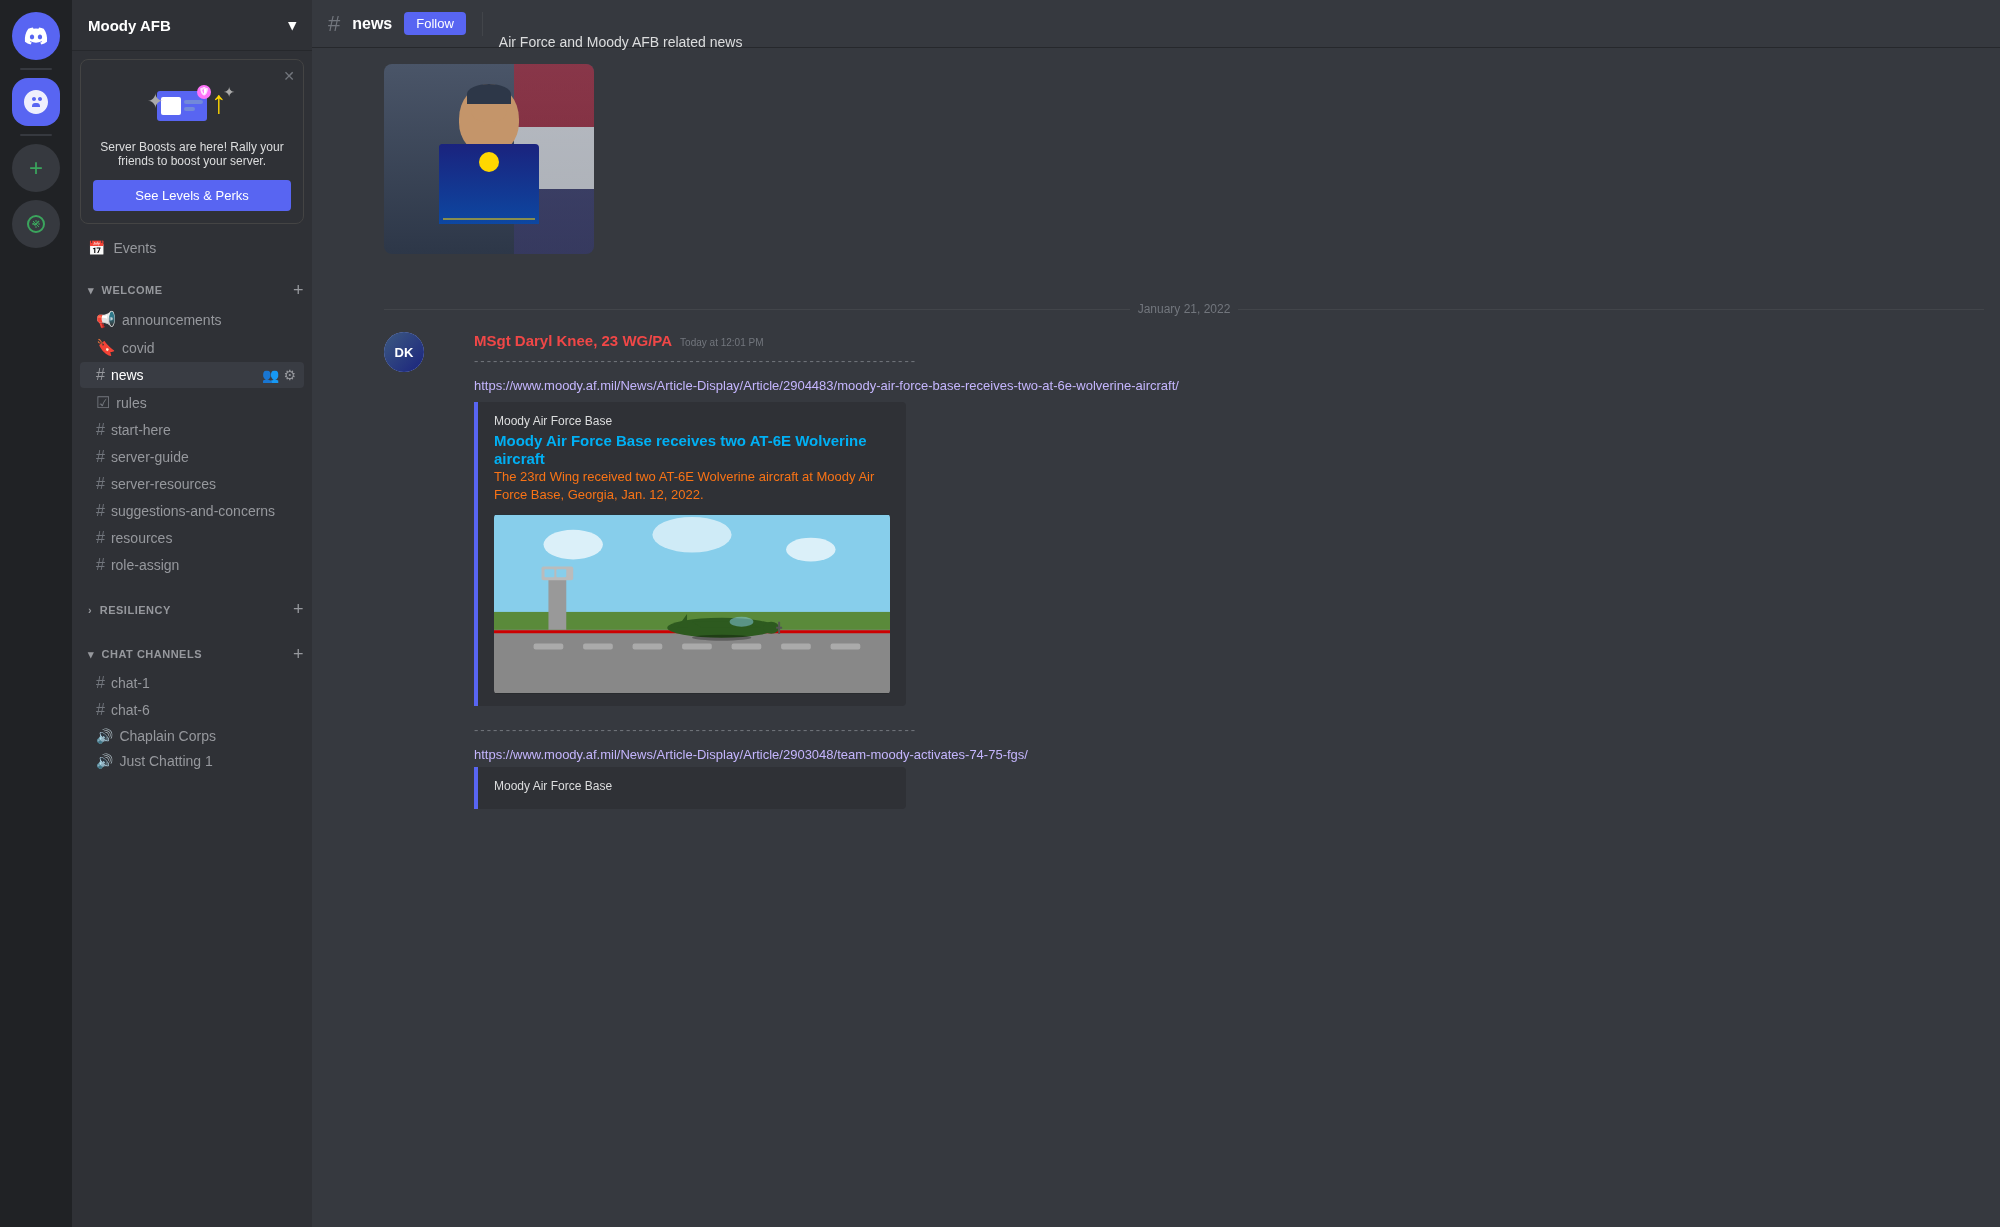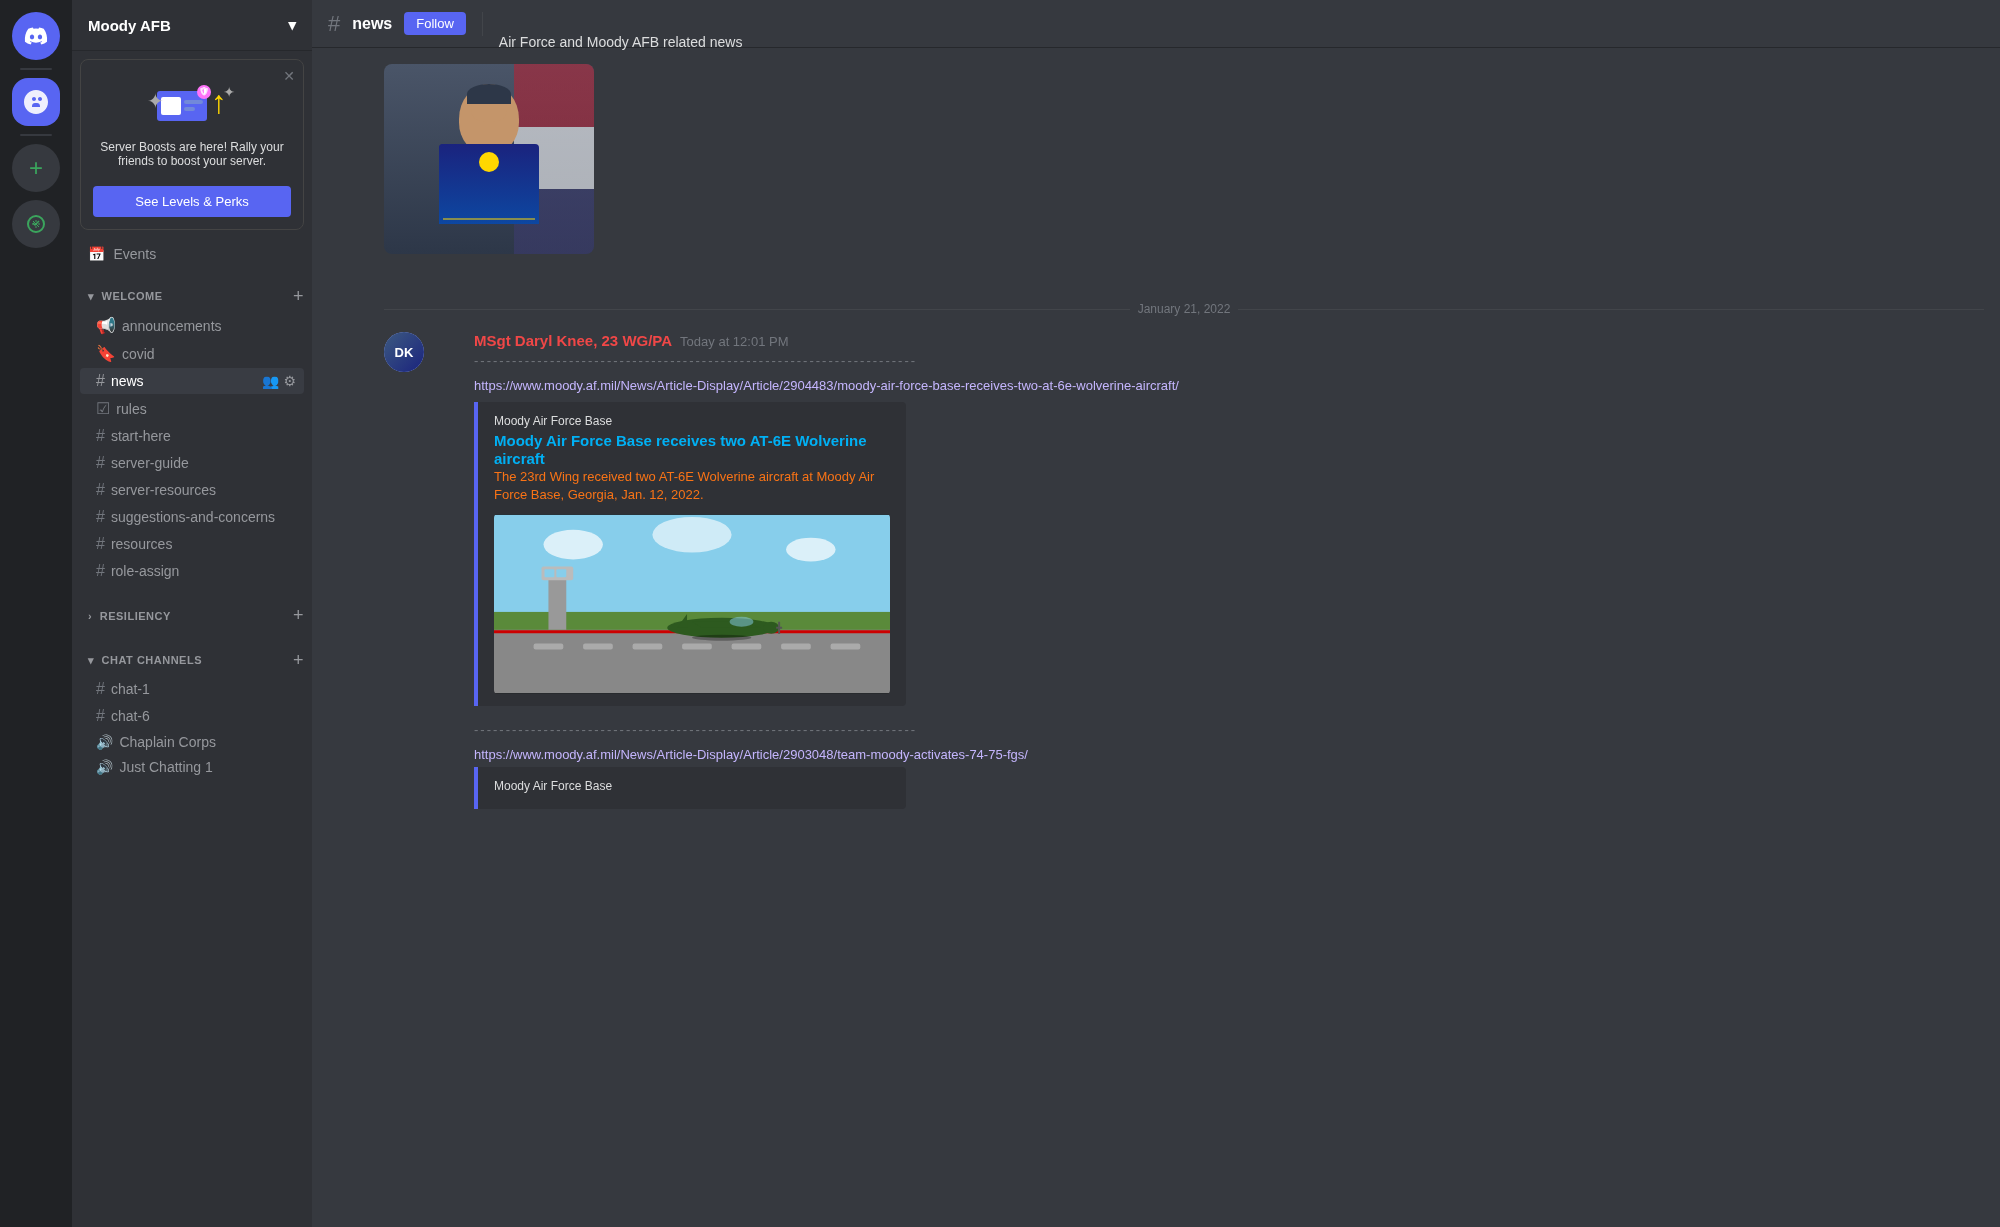--- a/index.html
+++ b/index.html
@@ -138,21 +138,21 @@
     .boost-cards {
       display: flex;
       gap: 4px;
       align-items: center;
       justify-content: center;
     }
     .boost-text {
       font-size: 12px;
       color: #dcddde;
       text-align: center;
-      margin-bottom: 18px;
+      margin-bottom: 12px;
     }
     .boost-btn {
       display: block;
       width: 100%;
       background: #5865f2;
       color: white;
       border: none;
       border-radius: 4px;
       padding: 8px;
       cursor: pointer;
@@ -326,21 +326,21 @@
       gap: 8px;
       margin-bottom: 4px;
     }
     .message-author {
       font-weight: 600;
       font-size: 15px;
       color: #f04747;
     }
     .message-author.red { color: #f04747; }
     .message-time {
-      font-size: 13px;
+      font-size: 10px;
       color: #72767d;
     }
     .message-separator {
       color: #72767d;
       letter-spacing: 2px;
       font-size: 13px;
       margin-bottom: 8px;
     }
     .message-link {
       color: #c4b5fd;

